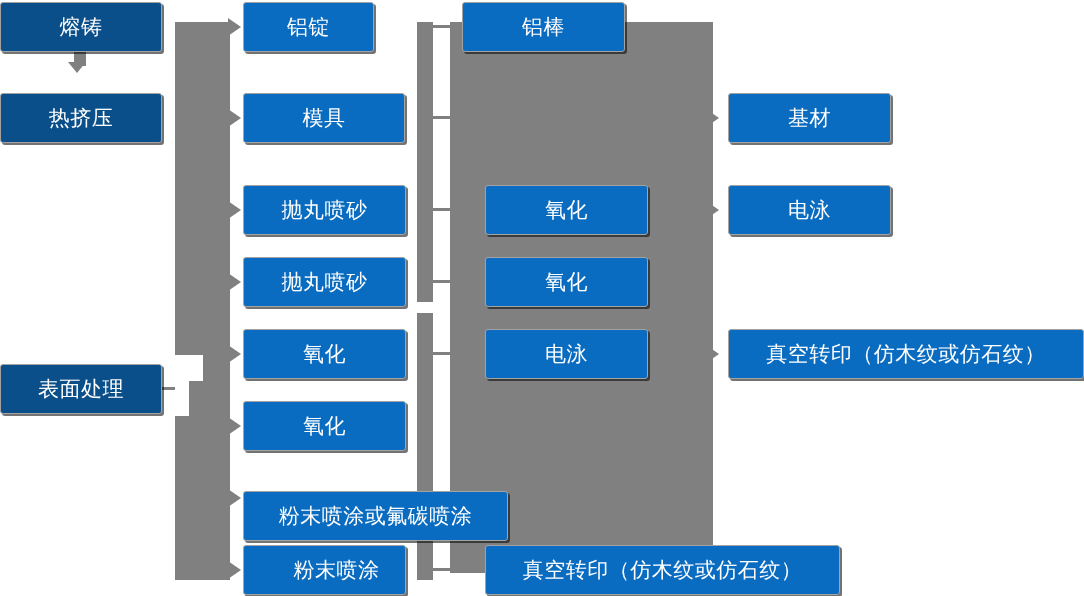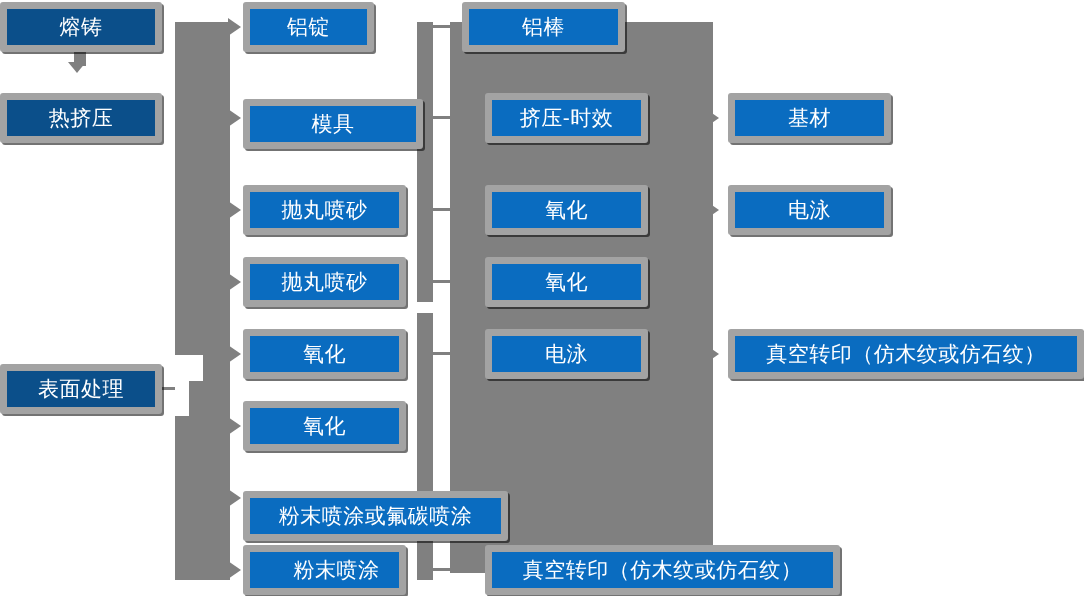--- a/index.html
+++ b/index.html
@@ -51,21 +51,21 @@
     box-sizing: border-box;
     display: flex;
     align-items: center;
     justify-content: center;
     color: #ffffff;
     font-size: 21px;
     line-height: 1.1;
     letter-spacing: 0.5px;
     white-space: nowrap;
     border-radius: 3px;
-    border: 7px solid #a3a3a3;
+    border: 1px solid #a3a3a3;
     box-shadow: 2px 2px 0 rgba(0,0,0,0.55);
   }
   .node.dark {
     background: #0b4f8a;
   }
   .node.bright {
     background: #0a6cc0;
   }
 </style>
 </head>
@@ -106,30 +106,29 @@
 
   <div class="arrow-right" style="left:706px; top:109px;"></div>
   <div class="arrow-right" style="left:706px; top:201px;"></div>
   <div class="arrow-right" style="left:706px; top:345px;"></div>
 
   <div class="node dark" style="left:0px; top:2px; width:162px; height:50px;">熔铸</div>
   <div class="node dark" style="left:0px; top:364px; width:162px; height:50px;">表面处理</div>
   <div class="node dark" style="left:0px; top:93px; width:162px; height:50px;">热挤压</div>
 
   <div class="node bright" style="left:243px; top:2px; width:131px; height:50px;">铝锭</div>
-  <div class="node bright" style="left:243px; top:99px; width:180px; height:50px;">模具</div>
+  <div class="node bright" style="left:243px; top:93px; width:162px; height:50px;">模具</div>
   <div class="node bright" style="left:243px; top:185px; width:163px; height:50px;">抛丸喷砂</div>
   <div class="node bright" style="left:243px; top:257px; width:163px; height:50px;">抛丸喷砂</div>
   <div class="node bright" style="left:243px; top:329px; width:163px; height:50px;">氧化</div>
   <div class="node bright" style="left:243px; top:401px; width:163px; height:50px;">氧化</div>
   <div class="node bright" style="left:243px; top:473px; width:265px; height:50px;margin-top:18px;">粉末喷涂或氟碳喷涂</div>
   <div class="node bright" style="left:243px; top:545px; width:163px; height:50px;padding-left:24px;">粉末喷涂</div>
 
   <div class="node bright" style="left:462px; top:2px; width:163px; height:50px;">铝棒</div>
-  <div class="node bright" style="left:485px; top:93px; width:163px; height:50px;">挤压-时效</div>
   <div class="node bright" style="left:485px; top:185px; width:163px; height:50px;">氧化</div>
   <div class="node bright" style="left:485px; top:257px; width:163px; height:50px;">氧化</div>
   <div class="node bright" style="left:485px; top:329px; width:163px; height:50px;">电泳</div>
   <div class="node bright" style="left:485px; top:545px; width:355px; height:50px;">真空转印（仿木纹或仿石纹）</div>
 
   <div class="node bright" style="left:728px; top:93px; width:163px; height:50px;">基材</div>
   <div class="node bright" style="left:728px; top:185px; width:163px; height:50px;">电泳</div>
   <div class="node bright" style="left:728px; top:329px; width:356px; height:50px;">真空转印（仿木纹或仿石纹）</div>
 
 </div>

